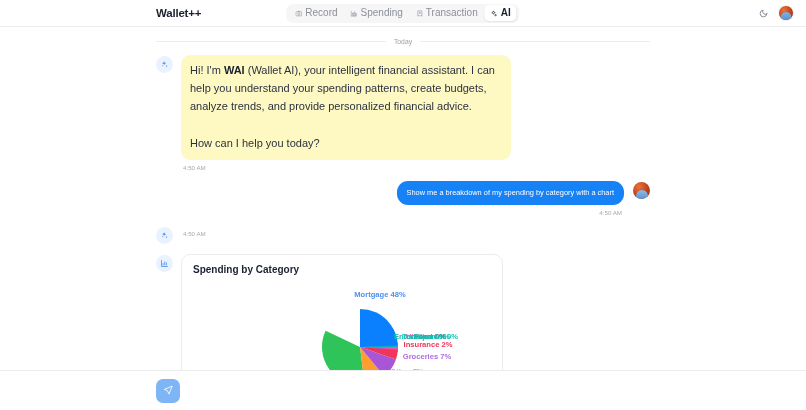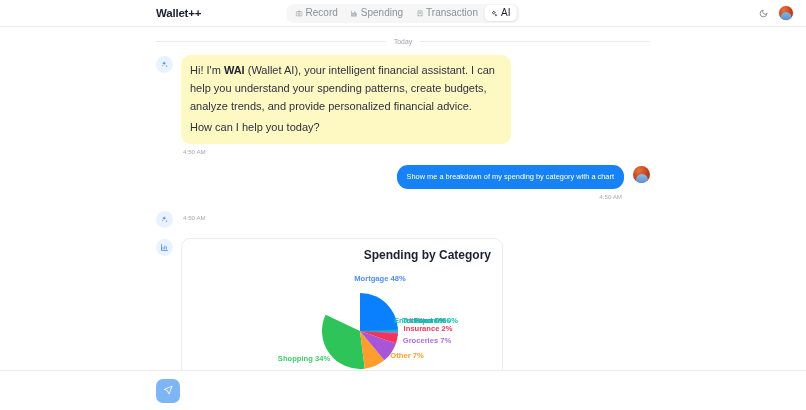--- a/index.html
+++ b/index.html
@@ -48,21 +48,21 @@
     color: #8d909a;
     padding: 3px 6px;
     border-radius: 5px;
     cursor: pointer;
     white-space: nowrap;
     line-height: 1;
   }
   .nav-item.active {
     background: #ffffff;
     color: #1b2130;
-    font-weight: 400;
+    font-weight: 700;
     box-shadow: 0 1px 2px rgba(0,0,0,.07);
   }
   .nav-item svg { display: block; }
   .header-right {
     position: absolute;
     right: 12px;
     display: flex;
     align-items: center;
     gap: 10px;
   }
@@ -105,21 +105,21 @@
   }
   .msg-col { display: flex; flex-direction: column; max-width: 330px; }
   .bubble {
     background: #fef9c3;
     border-radius: 9px;
     padding: 7px 9px;
     font-size: 11px;
     line-height: 1.62;
     color: #2c3141;
   }
-  .bubble p + p { margin-top: 4px; }
+  .bubble p + p { margin-top: 20px; }
   .bubble b { font-weight: 700; color: #1b2130; }
   .bubble.user-bubble {
     background: #1782f5;
     color: #ffffff;
     border-radius: 11px;
     padding: 6px 10px;
     font-size: 7.4px;
     white-space: nowrap;
   }
   .time {
@@ -145,21 +145,21 @@
   .chart-card {
     background: #fff;
     border: 1px solid #ececef;
     border-radius: 9px;
     width: 322px;
     height: 148px;
     padding: 9px 11px;
     position: relative;
   }
   .chart-title {
-    font-size: 12px; font-weight: 700; color: #1b2130; text-align: right;
+    font-size: 10px; font-weight: 700; color: #1b2130;
   }
   .chart-area { position: absolute; inset: 0; font-weight: bold; }
   .chart-area svg { display: block; }
 
   
   .composer-wrap {
     border-top: 1px solid #ececef;
     height: 40px;
     display: flex; align-items: center;
     padding: 0 156px;

